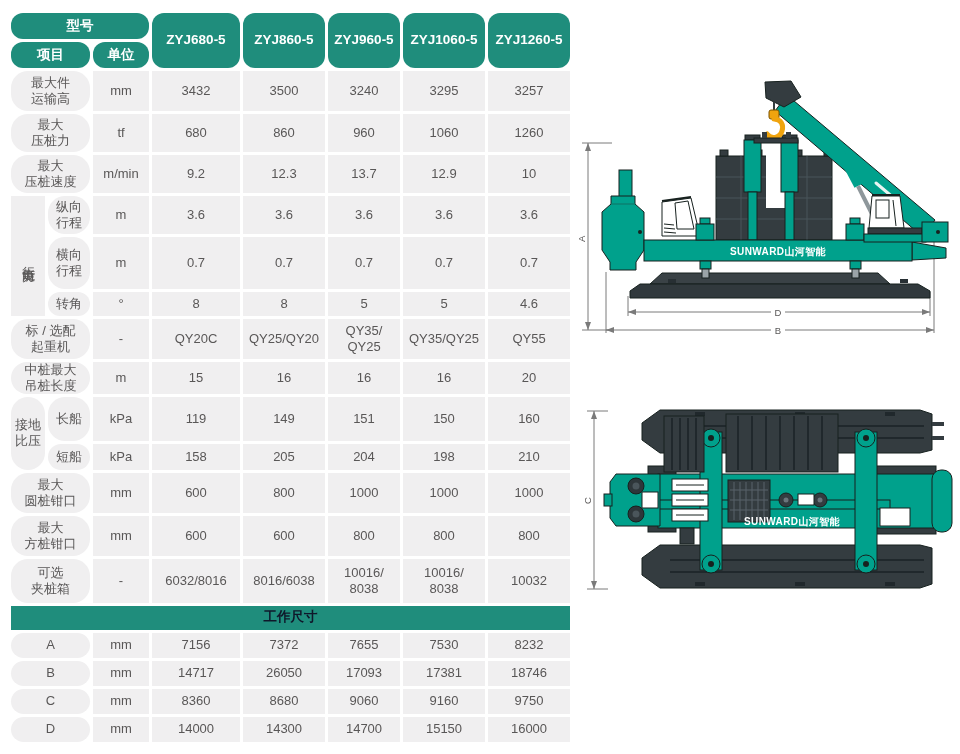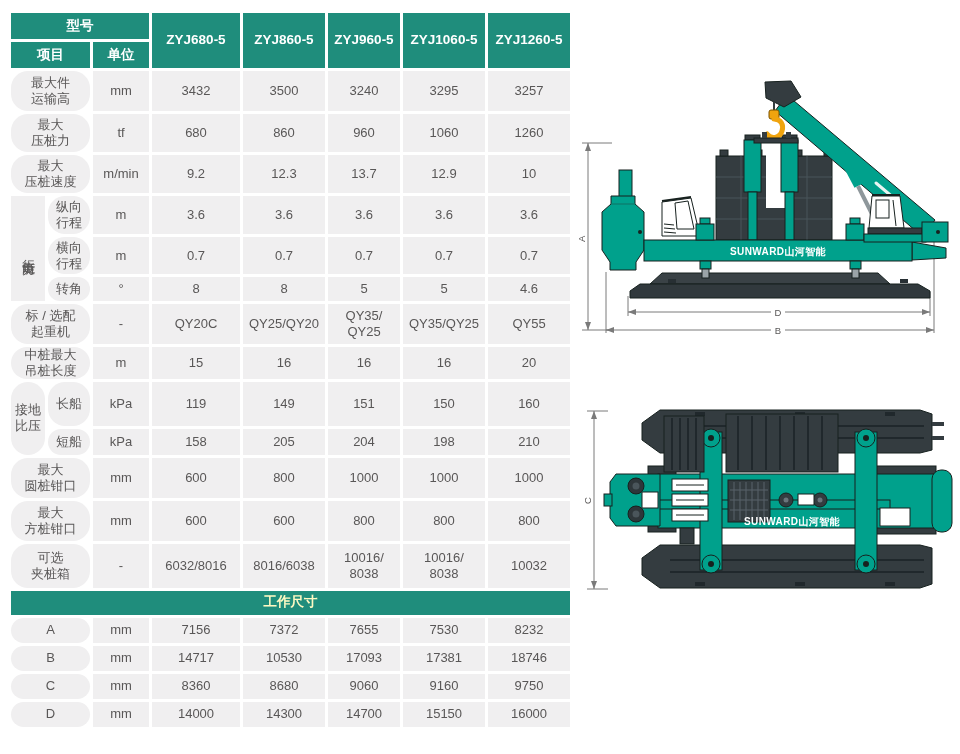--- a/index.html
+++ b/index.html
@@ -12,35 +12,35 @@
   table.spec{
     position:absolute;left:8px;top:10px;
     border-collapse:separate;border-spacing:3px;
     table-layout:fixed;
   }
   table.spec th,table.spec td{
     padding:0;text-align:center;vertical-align:middle;
     white-space:pre-line;line-height:1.22;
   }
   .th-teal{
-    background:#1f8d7c;color:#ffffff;font-weight:bold;font-size:13.5px;
+    background:#1f8d7c;color:#ffffff;font-weight:bold;font-size:13.5px;border-radius:12px;
   }
   .cell{
     background:#f0eff0;color:#595757;font-size:13px;
   }
   .lbl{font-size:13px;border-radius:17px;}
   .grp-v{
     background:#f0eff0;color:#595757;font-size:13px;
   }
   .grp-v span{
     writing-mode:vertical-lr;text-orientation:upright;
     display:inline-block;letter-spacing:1px;
   }
   .band{
-    background:#1f8d7c;color:#fef9c3;font-weight:bold;font-size:13.5px;
+    background:#1f8d7c;color:#0f172a;font-weight:bold;font-size:13.5px;
   }
   
   .fig{position:absolute;}
   #fig-side{left:578px;top:80px;width:382px;height:282px;}
   #fig-top{left:580px;top:378px;width:380px;height:262px;}
   svg{display:block;}
   .dim{stroke:#7a7a7a;stroke-width:1;fill:none;}
   .dim-t{fill:#595757;font-size:9.5px;font-family:"Liberation Sans",sans-serif;}
   .ol{stroke:#17211f;stroke-width:1;}
   .logo-t{fill:#ffffff;font-size:10px;font-weight:bold;letter-spacing:.4px;
@@ -109,21 +109,21 @@
     <td class="grp-v" rowspan="3"><span>行走能力</span></td>
     <td class="cell lbl">纵向
 行程</td>
     <td class="cell">m</td>
     <td class="cell">3.6</td>
     <td class="cell">3.6</td>
     <td class="cell">3.6</td>
     <td class="cell">3.6</td>
     <td class="cell">3.6</td>
   </tr>
-  <tr style="height:37px">
+  <tr style="height:52px">
     <td class="cell lbl">横向
 行程</td>
     <td class="cell">m</td>
     <td class="cell">0.7</td>
     <td class="cell">0.7</td>
     <td class="cell">0.7</td>
     <td class="cell">0.7</td>
     <td class="cell">0.7</td>
   </tr>
   <tr style="height:24px">
@@ -222,21 +222,21 @@
     <td class="cell">7156</td>
     <td class="cell">7372</td>
     <td class="cell">7655</td>
     <td class="cell">7530</td>
     <td class="cell">8232</td>
   </tr>
   <tr style="height:25px">
     <td class="cell lbl" colspan="2">B</td>
     <td class="cell">mm</td>
     <td class="cell">14717</td>
-    <td class="cell">10530</td>
+    <td class="cell">26050</td>
     <td class="cell">17093</td>
     <td class="cell">17381</td>
     <td class="cell">18746</td>
   </tr>
   <tr style="height:25px">
     <td class="cell lbl" colspan="2">C</td>
     <td class="cell">mm</td>
     <td class="cell">8360</td>
     <td class="cell">8680</td>
     <td class="cell">9060</td>

